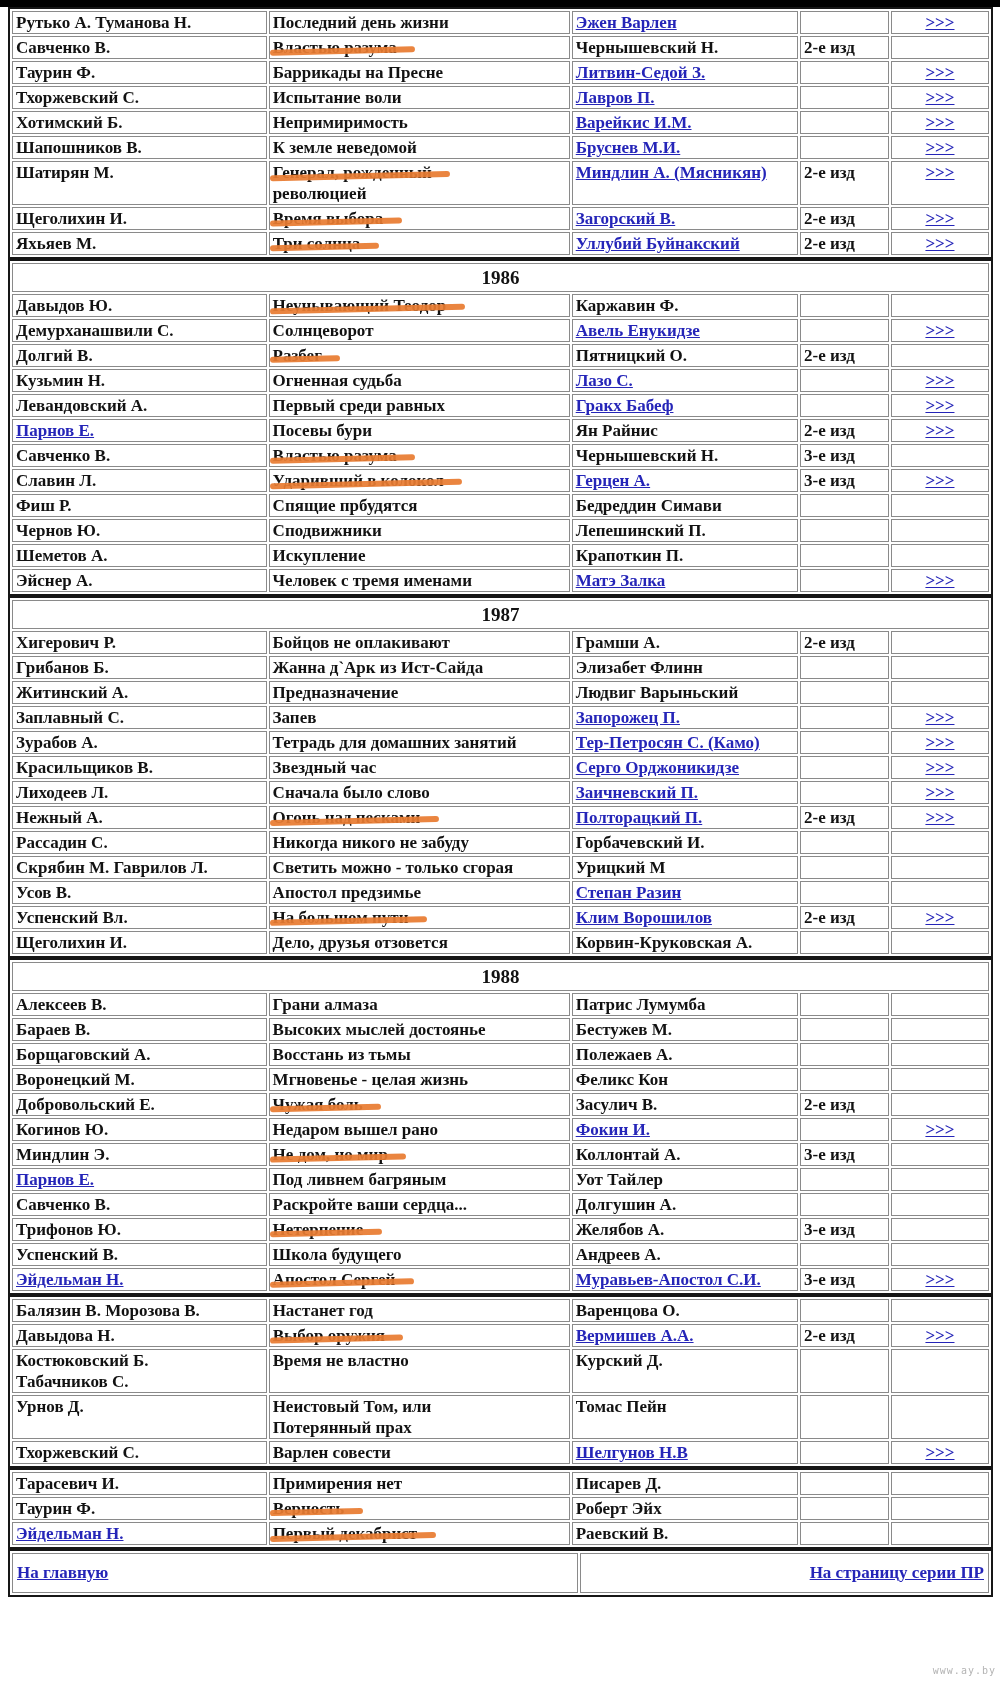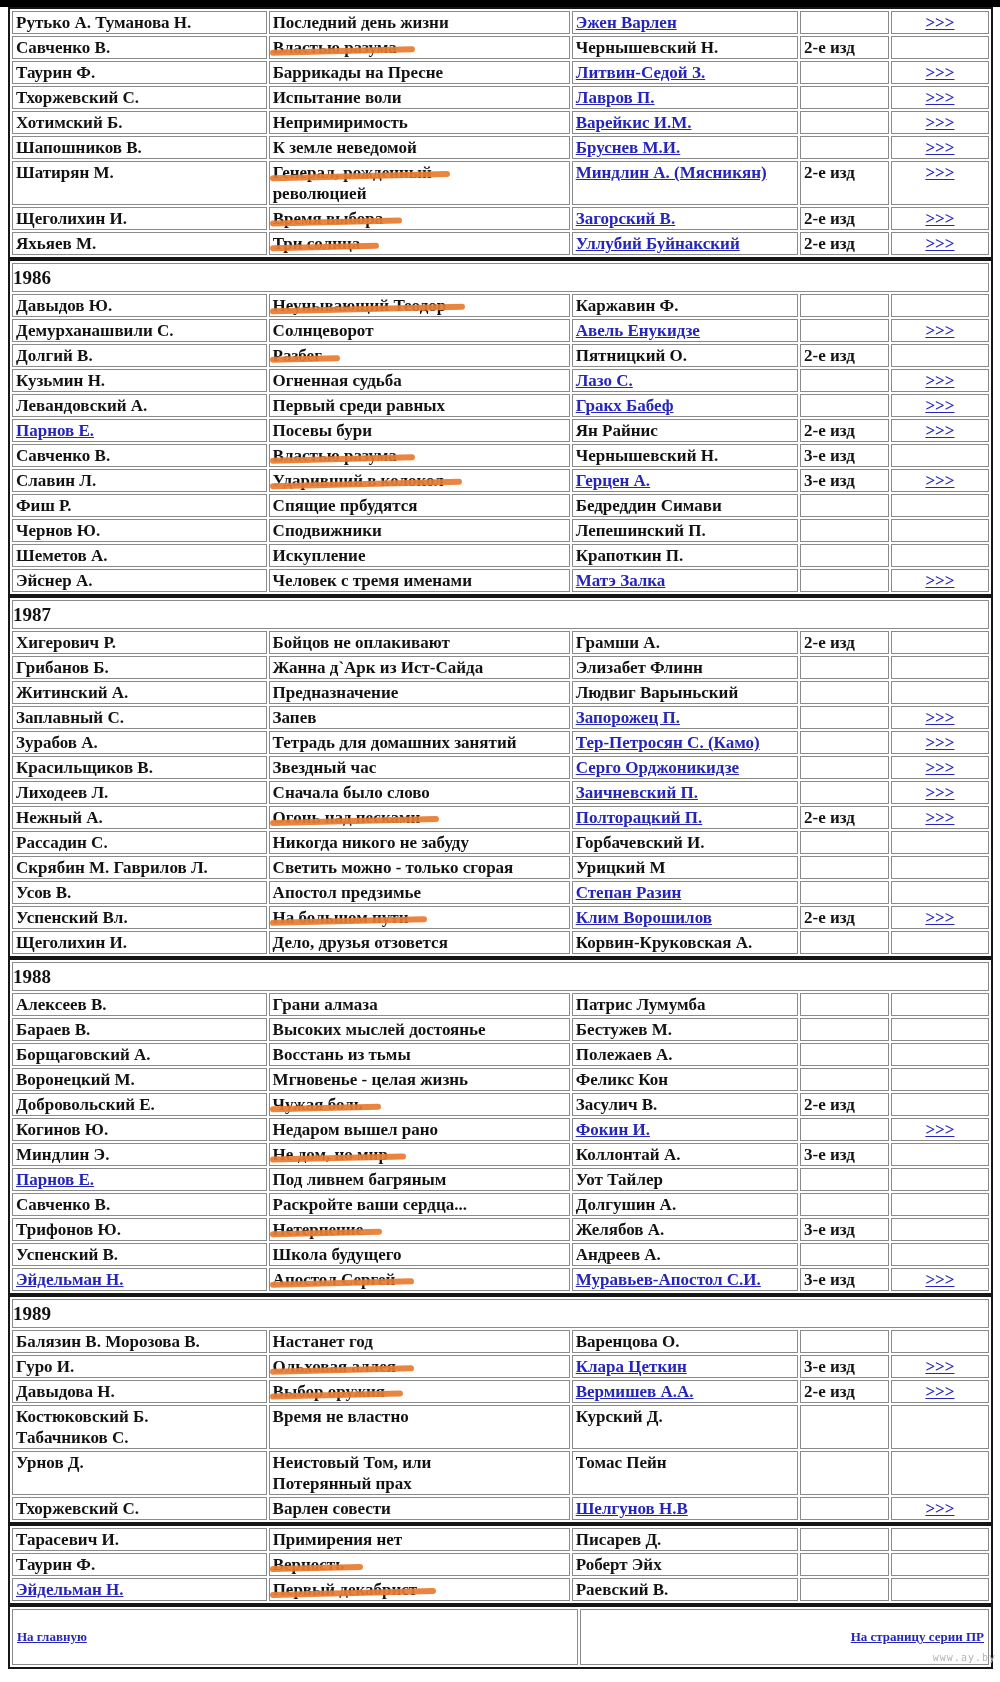--- a/index.html
+++ b/index.html
@@ -27,35 +27,35 @@
   col.c4{width:88px;}  col.c5{width:97px;}
   col.f1{width:558px;} col.f2{width:403px;}
   td{
     border:1px solid var(--cellb);
     padding:0 3px;
     font-size:17px;line-height:21px;
     vertical-align:top;
     overflow:hidden;
   }
   td.year{
-    font-size:19px;line-height:23px;padding:2px 0;
+    text-align:center;font-size:19px;line-height:23px;padding:2px 0;
   }
   td.more{text-align:center;}
   a{color:var(--link);text-decoration:underline;cursor:pointer;}
   td span{white-space:pre-line;}
   .struck{position:relative;display:inline-block;white-space:nowrap;}
   .struck::after{
     content:"";position:absolute;left:-3px;right:-18px;top:50%;height:6px;
     background:var(--strike);opacity:.93;border-radius:3px;
     transform:rotate(-1.4deg);
   }
-  table.footer td{padding:16px 4px;font-size:13px;line-height:22px;}
+  table.footer td{padding:8px 4px;font-size:17px;line-height:22px;}
   td.right{text-align:right;}
   .watermark{
-    position:absolute;right:4px;bottom:19px;
+    position:absolute;right:4px;bottom:6px;
     font:normal 10px "DejaVu Sans Mono",monospace;color:#b4b4b4;letter-spacing:1px;
   }
 </style>
 </head>
 <body>
 
 <div class="topbar"></div>
 
 <div class="wrap">
   <div id="sections-host">
@@ -438,35 +438,25 @@
       <table class="sec">
         <colgroup>
           <col class="c1">
           <col class="c2">
           <col class="c3">
           <col class="c4">
           <col class="c5">
         </colgroup>
         <tbody>
           <tr>
-            <td class="year" colspan="5">1989</td>
-          </tr>
-          <tr>
             <td><span>Балязин В. Морозова В.</span></td>
             <td><span>Настанет год</span></td>
             <td><span>Варенцова О.</span></td>
             <td></td>
             <td class="more"></td>
-          </tr>
-          <tr>
-            <td><span>Гуро И.</span></td>
-            <td><span class="struck">Ольховая аллея</span></td>
-            <td><a href="#">Клара Цеткин</a></td>
-            <td>3-е изд</td>
-            <td class="more"><a href="#">&gt;&gt;&gt;</a></td>
           </tr>
           <tr>
             <td><span>Давыдова Н.</span></td>
             <td><span class="struck">Выбор оружия</span></td>
             <td><a href="#">Вермишев А.А.</a></td>
             <td>2-е изд</td>
             <td class="more"><a href="#">&gt;&gt;&gt;</a></td>
           </tr>
           <tr>
             <td><span>Костюковский Б.

